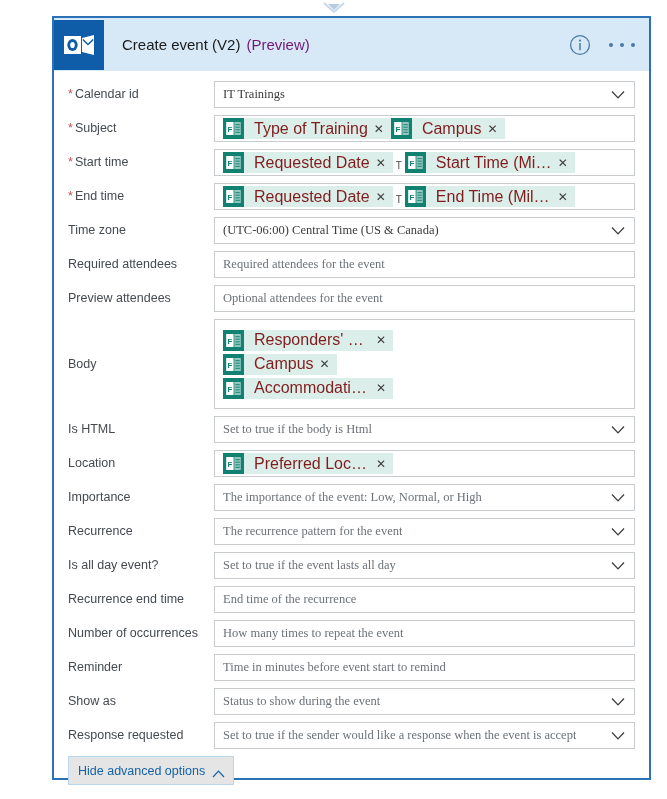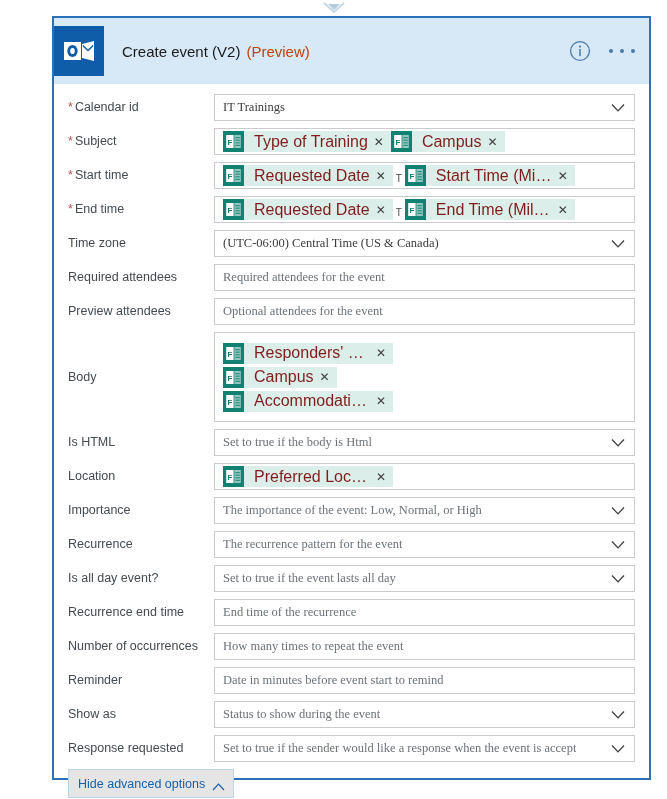--- a/index.html
+++ b/index.html
@@ -37,21 +37,21 @@
     left: 52px;
     top: 16px;
     width: 599px;          
     height: 764px;
     box-sizing: border-box;
     border: 2px solid #2a72b5;
     background: #ffffff;
   }
 
   .card-header {
-    height: 66px;
+    height: 53px;
     background: #d7e9f7;
     display: flex;
     align-items: center;
     box-sizing: border-box;
   }
 
   .brand-tile {
     width: 50px;
     height: 50px;
     background: #0f5ca8;
@@ -64,21 +64,21 @@
 
   .header-title {
     margin-left: 18px;
     font-size: 15px;
     color: #1b1b1b;
     white-space: nowrap;
   }
   .header-sub {
     margin-left: 6px;
     font-size: 15px;
-    color: #c2410c;
+    color: #701a75;
     white-space: nowrap;
   }
 
   .header-spacer { flex: 1 1 auto; }
 
   .icon-info {
     width: 22px; height: 22px;
     margin-right: 18px;
     flex: 0 0 auto;
     cursor: pointer;
@@ -563,21 +563,21 @@
         </div>
         <div class="row">
           <div class="row-label"><span>Number of occurrences</span></div>
           <div class="field">
             <div class="field-text placeholder">How many times to repeat the event</div>
           </div>
         </div>
         <div class="row">
           <div class="row-label"><span>Reminder</span></div>
           <div class="field">
-            <div class="field-text placeholder">Date in minutes before event start to remind</div>
+            <div class="field-text placeholder">Time in minutes before event start to remind</div>
           </div>
         </div>
         <div class="row">
           <div class="row-label"><span>Show as</span></div>
           <div class="field" style="">
             <div class="field-text placeholder">Status to show during the event</div>
             <span class="chev">
               <svg width="14" height="9" viewBox="0 0 14 9" aria-hidden="true">
                 <path d="M1 1 L7 7.4 L13 1" fill="none" stroke="#3e3e3e" stroke-width="1.3"></path>
               </svg>

